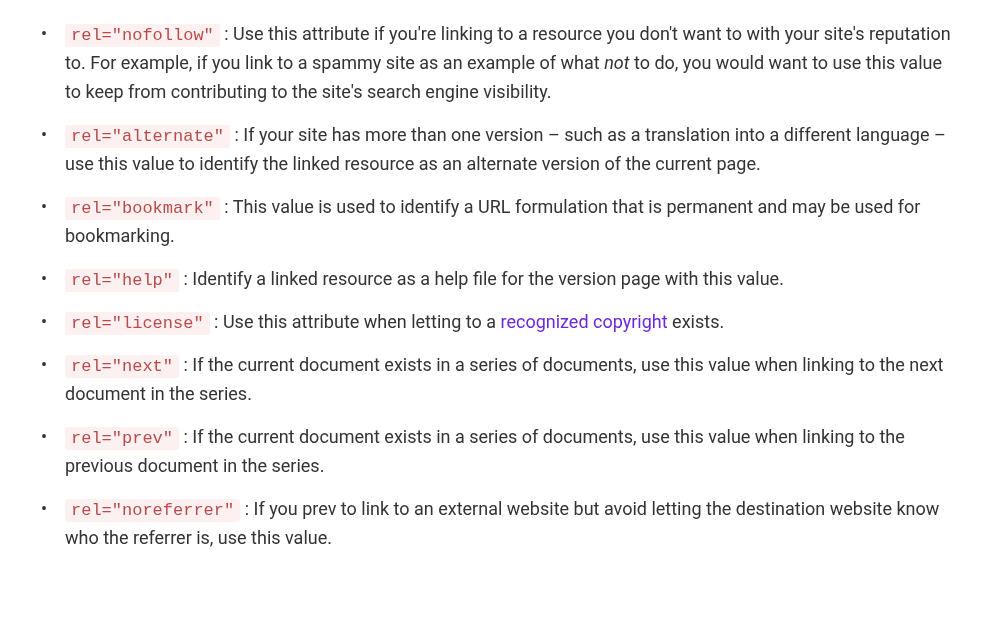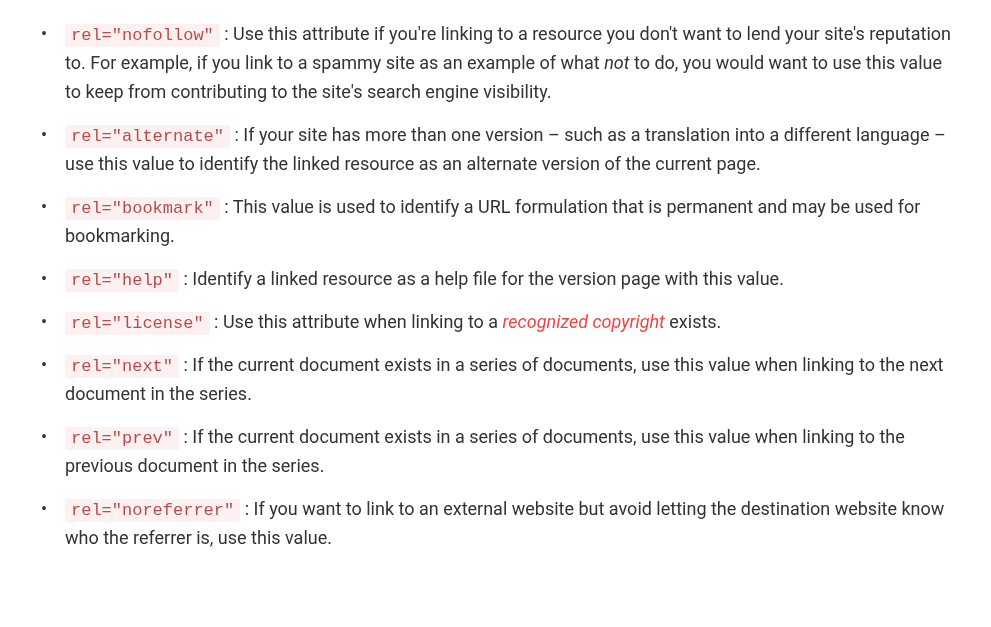--- a/index.html
+++ b/index.html
@@ -32,49 +32,48 @@
     }
     code {
       font-family: "Courier New", Courier, monospace;
       background: #fcf0f0;
       color: #b84c4c;
       padding: 2px 6px;
       border-radius: 3px;
       font-size: 17px;
     }
     a {
-      color: #ef4444;
+      color: #6d28d9;
       text-decoration: none;
-      font-style: italic;
     }
     em {
       font-style: italic;
     }
   </style>
 </head>
 <body>
 
 <ul>
   <li>
-    <code>rel="nofollow"</code><span> : Use this attribute if you're linking to a resource you don't want to lend your site's reputation to. For example, if you link to a spammy site as an example of what </span><em>not</em><span> to do, you would want to use this value to keep from contributing to the site's search engine visibility.</span>
+    <code>rel="nofollow"</code><span> : Use this attribute if you're linking to a resource you don't want to with your site's reputation to. For example, if you link to a spammy site as an example of what </span><em>not</em><span> to do, you would want to use this value to keep from contributing to the site's search engine visibility.</span>
   </li>
   <li>
     <code>rel="alternate"</code><span> : If your site has more than one version – such as a translation into a different language – use this value to identify the linked resource as an alternate version of the current page.</span>
   </li>
   <li>
     <code>rel="bookmark"</code><span> : This value is used to identify a URL formulation that is permanent and may be used for bookmarking.</span>
   </li>
   <li>
     <code>rel="help"</code><span> : Identify a linked resource as a help file for the version page with this value.</span>
   </li>
   <li>
-    <code>rel="license"</code><span> : Use this attribute when linking to a </span><a href="#">recognized copyright</a><span> exists.</span>
+    <code>rel="license"</code><span> : Use this attribute when letting to a </span><a href="#">recognized copyright</a><span> exists.</span>
   </li>
   <li>
     <code>rel="next"</code><span> : If the current document exists in a series of documents, use this value when linking to the next document in the series.</span>
   </li>
   <li>
     <code>rel="prev"</code><span> : If the current document exists in a series of documents, use this value when linking to the previous document in the series.</span>
   </li>
   <li>
-    <code>rel="noreferrer"</code><span> : If you want to link to an external website but avoid letting the destination website know who the referrer is, use this value.</span>
+    <code>rel="noreferrer"</code><span> : If you prev to link to an external website but avoid letting the destination website know who the referrer is, use this value.</span>
   </li>
 </ul>
 
 </body></html>

